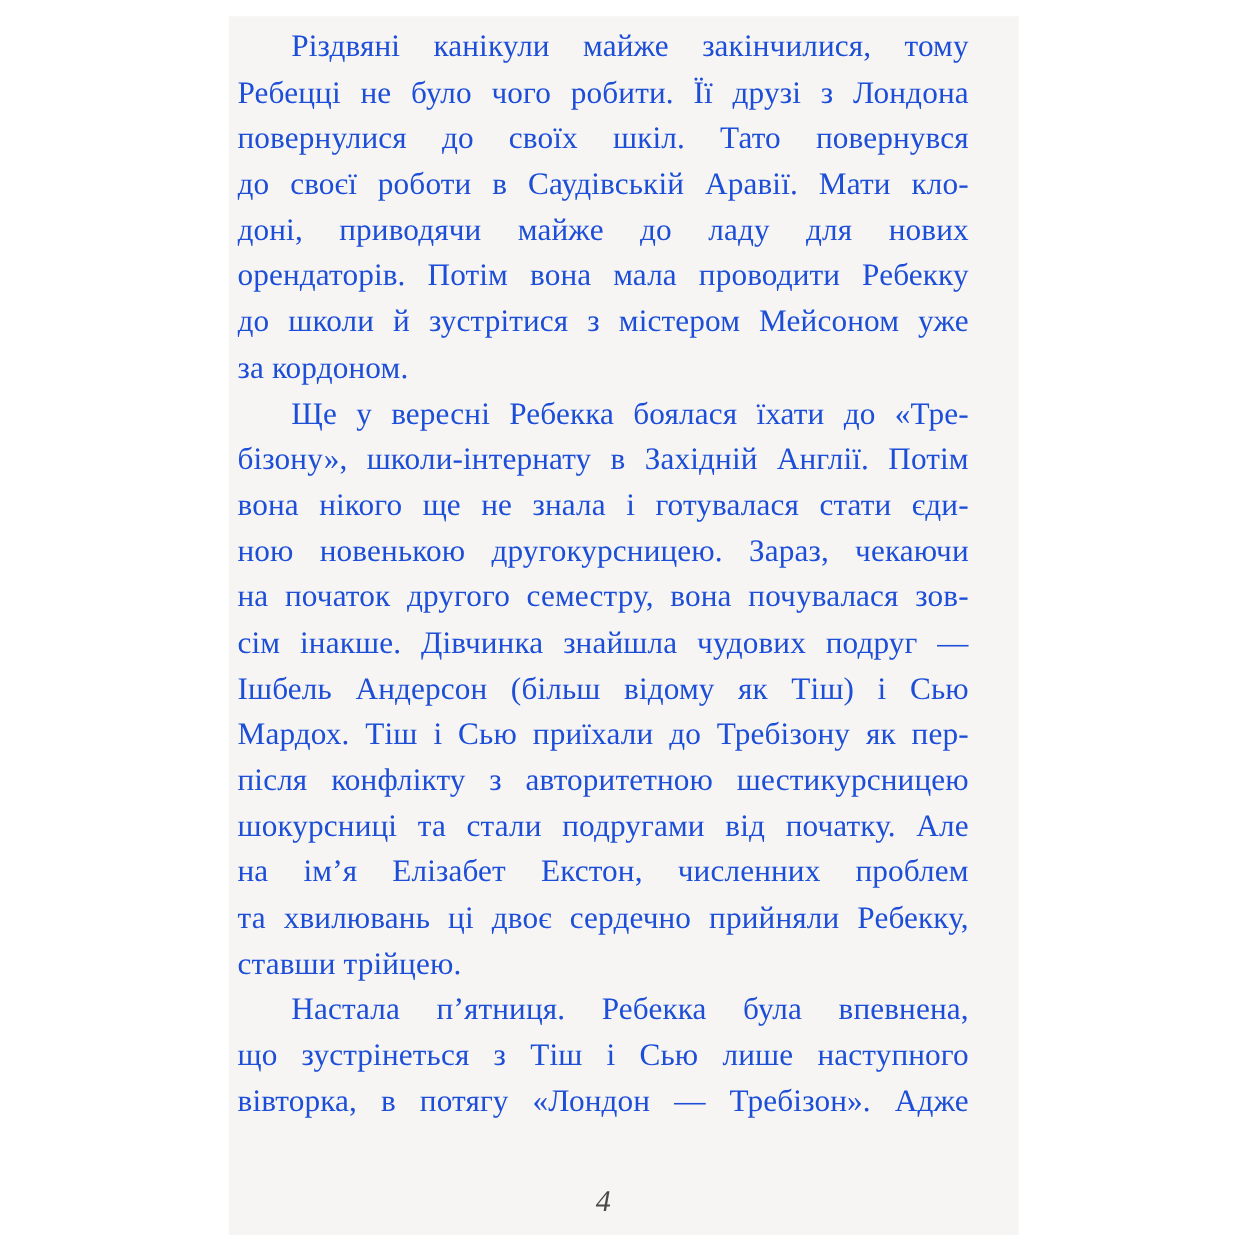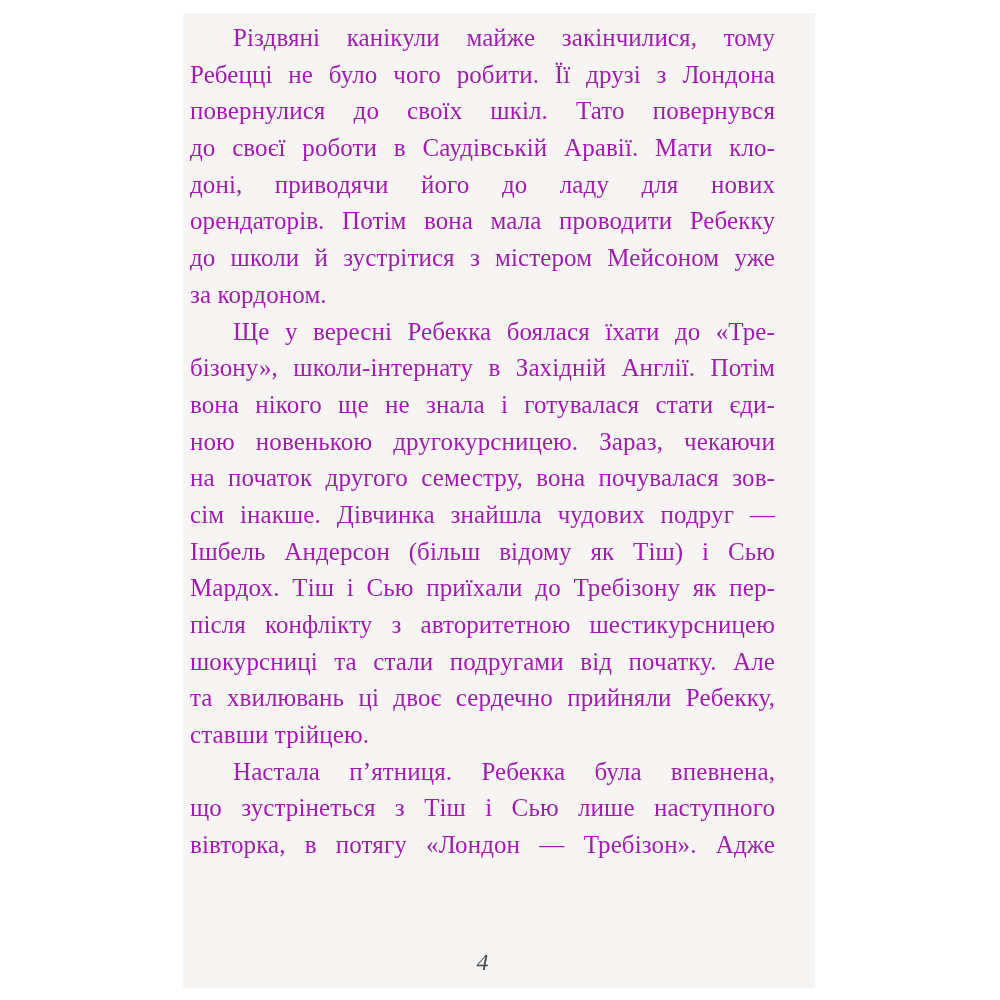--- a/index.html
+++ b/index.html
@@ -58,42 +58,43 @@
     font-style: italic;
     font-size: 24px;
     color: #4a4a4a;
   }
 </style>
 </head>
 <body>
 
 <div class="canvas" style="background: rgb(255, 255, 255);">
   <div class="book-page" style="background: rgb(246, 245, 243);">
-    <div class="text-block" style="color: #a21caf;">
+    <div class="text-block" style="color: #1d4ed8;">
         <div class="paragraph">
           <div class="line first">Різдвяні канікули майже закінчилися, тому</div>
           <div class="line">Ребецці не було чого робити. Її друзі з Лондона</div>
           <div class="line">повернулися до своїх шкіл. Тато повернувся</div>
           <div class="line">до своєї роботи в Саудівській Аравії. Мати кло-</div>
-          <div class="line">доні, приводячи його до ладу для нових</div>
+          <div class="line">доні, приводячи майже до ладу для нових</div>
           <div class="line">орендаторів. Потім вона мала проводити Ребекку</div>
           <div class="line">до школи й зустрітися з містером Мейсоном уже</div>
           <div class="line last">за кордоном.</div>
         </div>
         <div class="paragraph">
           <div class="line first">Ще у вересні Ребекка боялася їхати до «Тре-</div>
           <div class="line">бізону», школи-інтернату в Західній Англії. Потім</div>
           <div class="line">вона нікого ще не знала і готувалася стати єди-</div>
           <div class="line">ною новенькою другокурсницею. Зараз, чекаючи</div>
           <div class="line">на початок другого семестру, вона почувалася зов-</div>
           <div class="line">сім інакше. Дівчинка знайшла чудових подруг —</div>
           <div class="line">Ішбель Андерсон (більш відому як Тіш) і Сью</div>
           <div class="line">Мардох. Тіш і Сью приїхали до Требізону як пер-</div>
           <div class="line">після конфлікту з авторитетною шестикурсницею</div>
           <div class="line">шокурсниці та стали подругами від початку. Але</div>
+          <div class="line">на ім’я Елізабет Екстон, численних проблем</div>
           <div class="line">та хвилювань ці двоє сердечно прийняли Ребекку,</div>
           <div class="line last">ставши трійцею.</div>
         </div>
         <div class="paragraph">
           <div class="line first">Настала п’ятниця. Ребекка була впевнена,</div>
           <div class="line">що зустрінеться з Тіш і Сью лише наступного</div>
           <div class="line">вівторка, в потягу «Лондон — Требізон». Адже</div>
         </div>
       </div>
     <div class="page-number">4</div>

